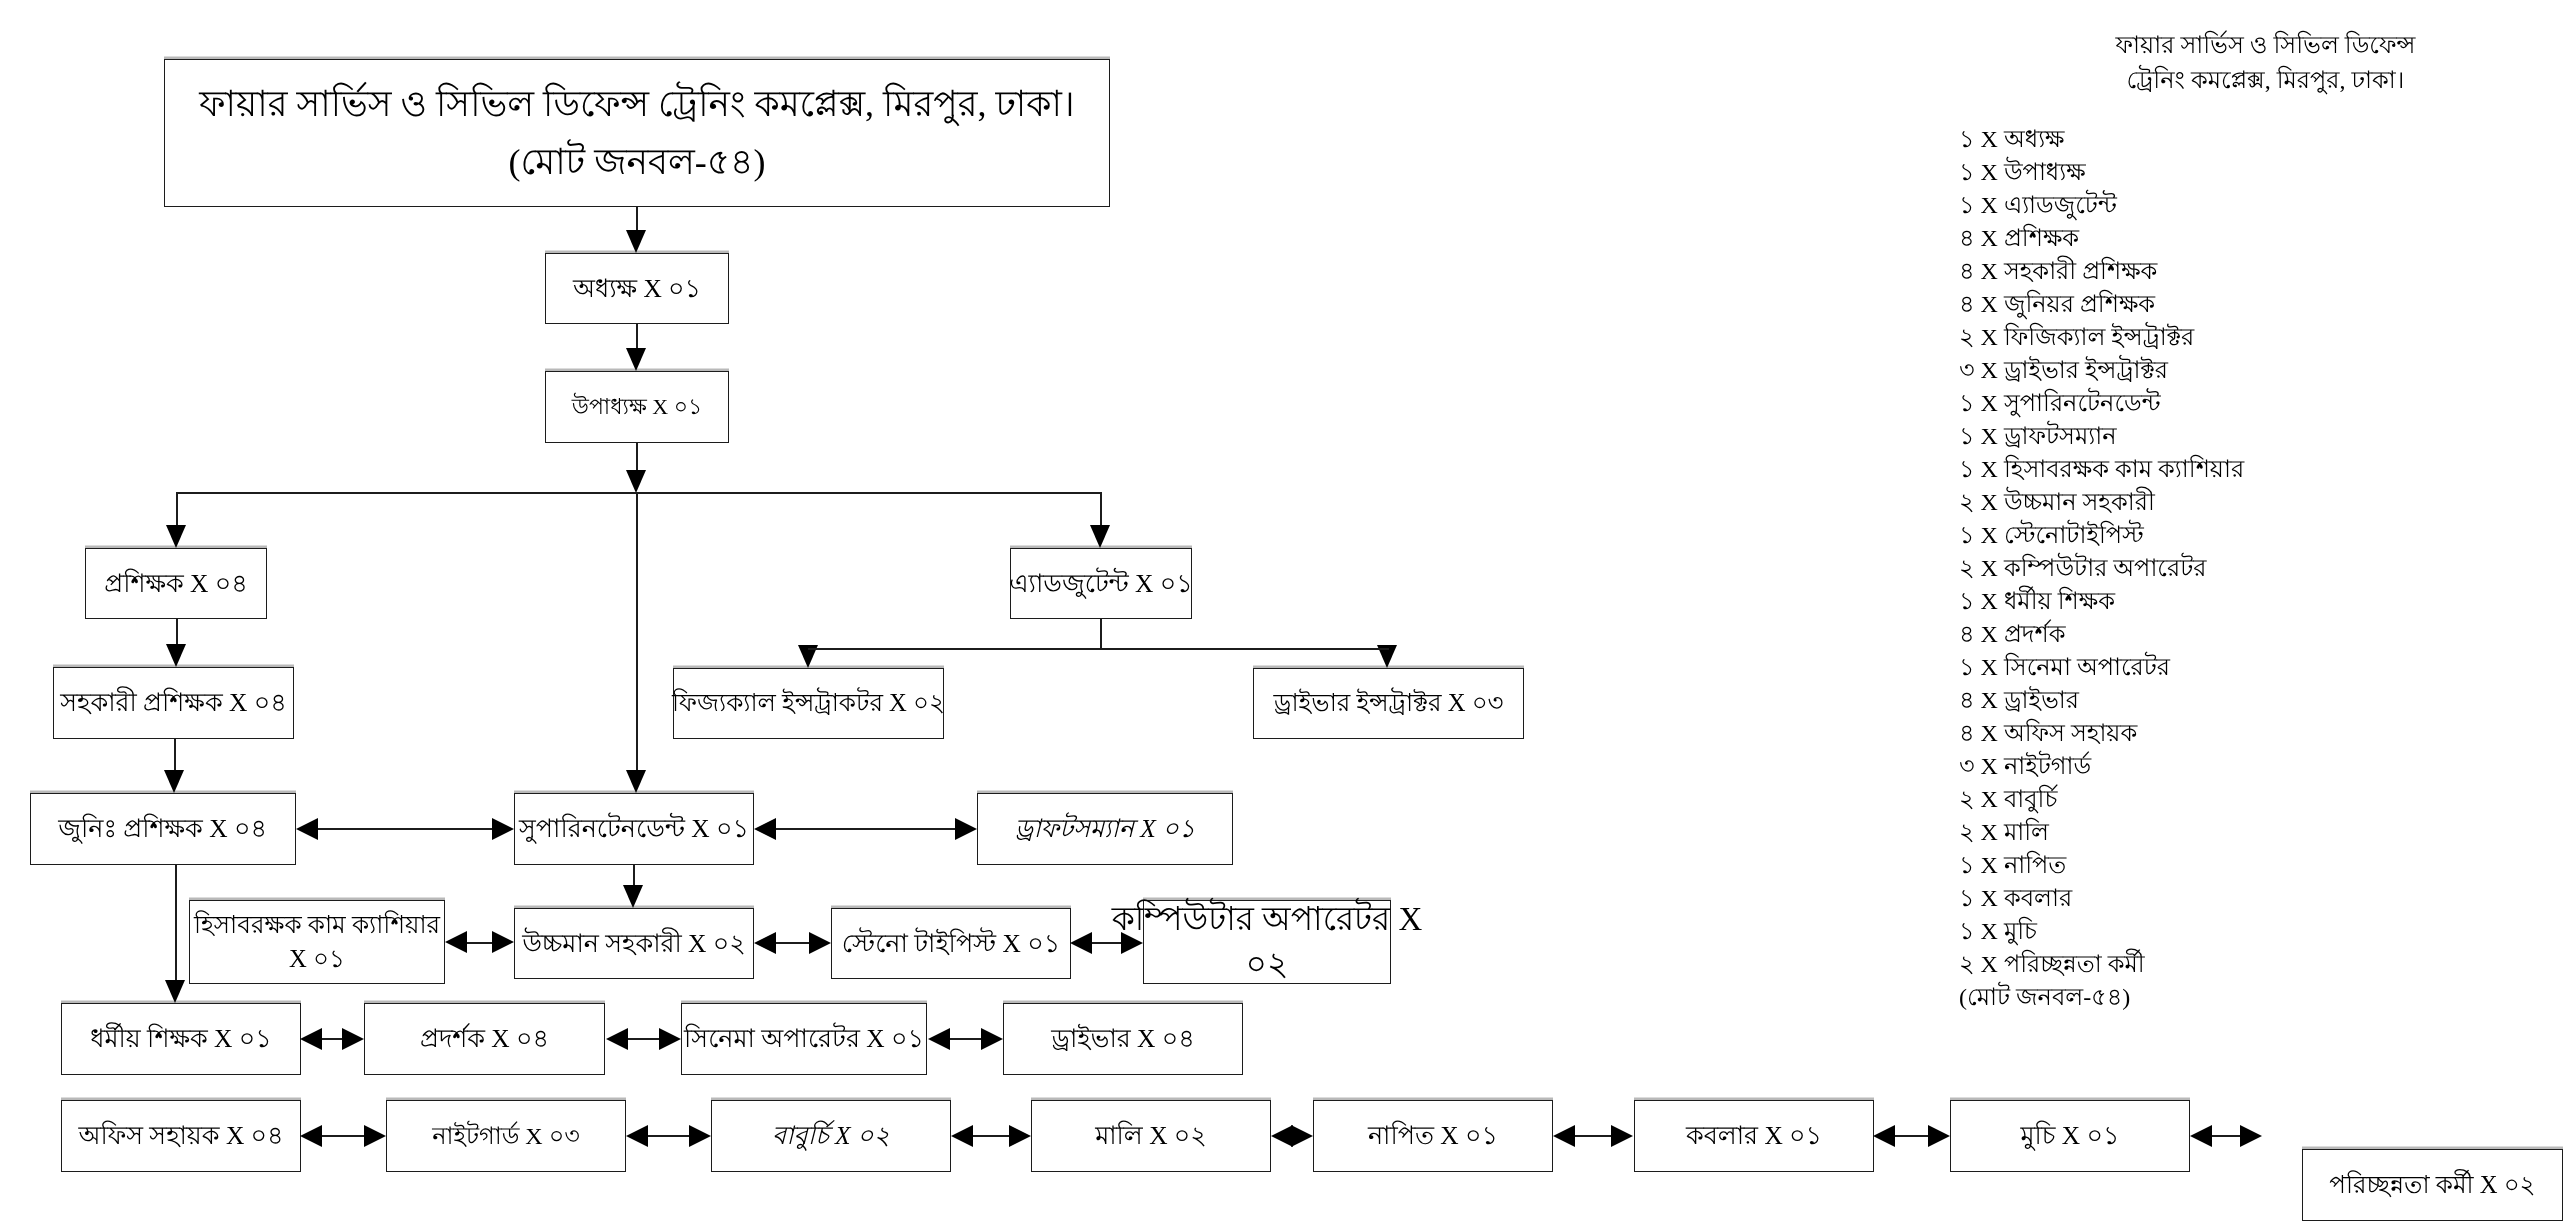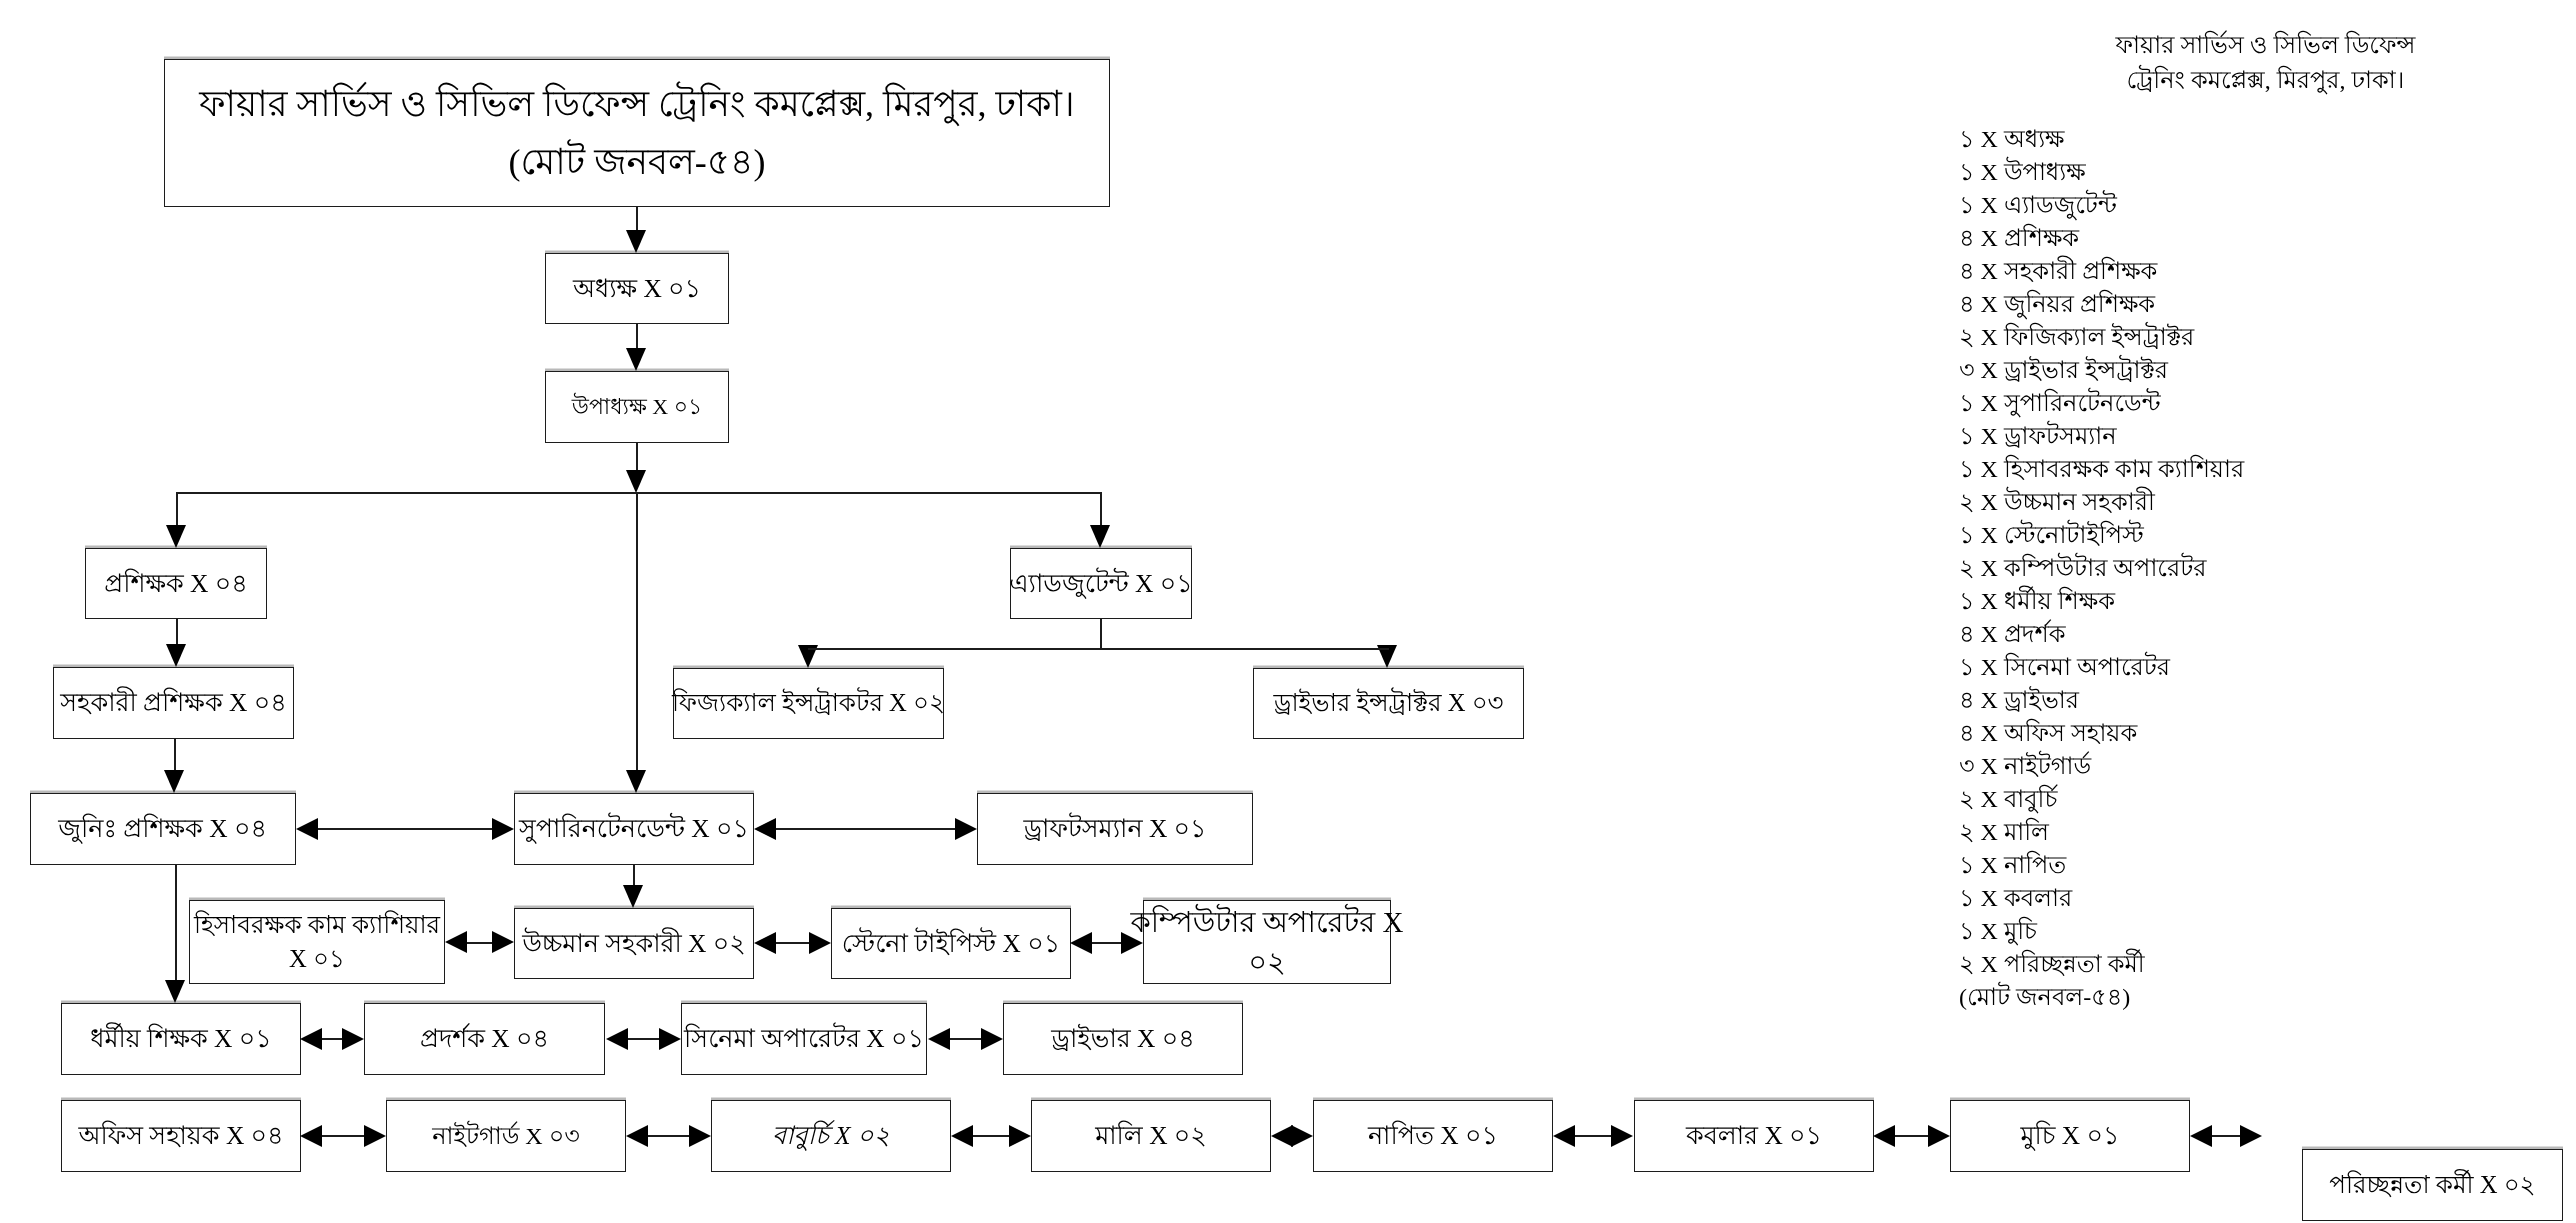--- a/index.html
+++ b/index.html
@@ -84,34 +84,34 @@
       </div>
       <div class="box" style="left: 1253px; top: 668px; width: 271px; height: 71px; font-size: 24.6px;">
         <span class="bline">ড্রাইভার ইন্সট্রাক্টর X ০৩</span>
       </div>
       <div class="box" style="left: 29.6px; top: 793px; width: 266px; height: 72px; font-size: 25.4px;">
         <span class="bline">জুনিঃ প্রশিক্ষক X ০৪</span>
       </div>
       <div class="box" style="left: 514px; top: 793px; width: 240px; height: 72px; font-size: 25.4px;">
         <span class="bline">সুপারিনটেনডেন্ট X ০১</span>
       </div>
-      <div class="box" style="left: 977px; top: 793px; width: 276px; height: 72px; font-size: 25.4px;">
+      <div class="box" style="left: 977px; top: 793px; width: 256px; height: 72px; font-size: 25.4px; font-style: italic;">
         <span class="bline">ড্রাফটসম্যান X ০১</span>
       </div>
       <div class="box" style="left: 189px; top: 900px; width: 256px; height: 84px; font-size: 24.6px;">
         <span class="bline">হিসাবরক্ষক কাম ক্যাশিয়ার</span>
         <span class="bline" style="margin-top: 3.3px;">X ০১</span>
       </div>
       <div class="box" style="left: 514px; top: 908px; width: 240px; height: 71px; font-size: 25.4px;">
         <span class="bline">উচ্চমান সহকারী X ০২</span>
       </div>
       <div class="box" style="left: 831px; top: 908px; width: 240px; height: 71px; font-size: 25.4px;">
         <span class="bline">স্টেনো টাইপিস্ট X ০১</span>
       </div>
-      <div class="box" style="left: 1143px; top: 900px; width: 248px; height: 84px; font-size: 29px;">
+      <div class="box" style="left: 1143px; top: 900px; width: 248px; height: 84px; font-size: 33px;">
         <span class="bline">কম্পিউটার অপারেটর X</span>
         <span class="bline" style="margin-top: 3.3px;">০২</span>
       </div>
       <div class="box" style="left: 61px; top: 1003px; width: 240px; height: 72px; font-size: 25.4px;">
         <span class="bline">ধর্মীয় শিক্ষক X ০১</span>
       </div>
       <div class="box" style="left: 364px; top: 1003px; width: 241px; height: 72px; font-size: 25.4px;">
         <span class="bline">প্রদর্শক X ০৪</span>
       </div>
       <div class="box" style="left: 681px; top: 1003px; width: 246px; height: 72px; font-size: 25.4px;">

